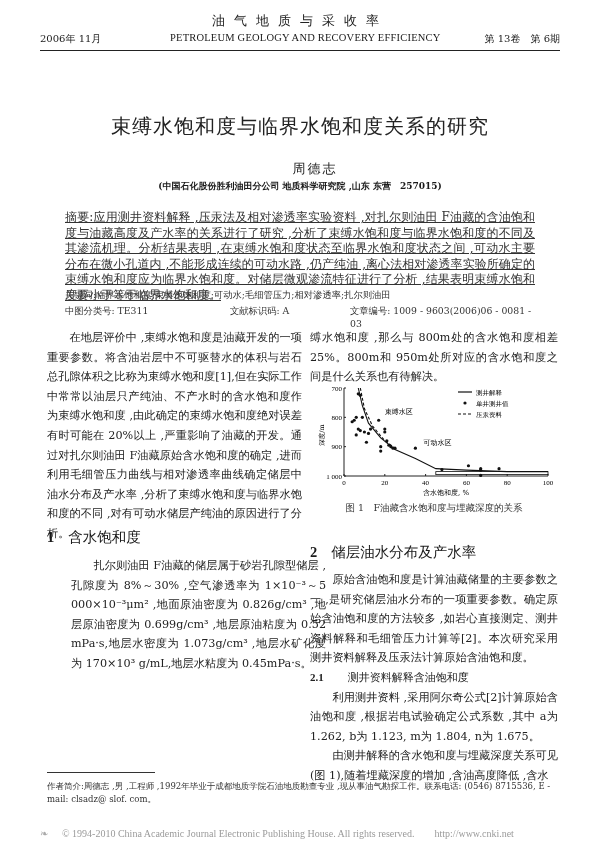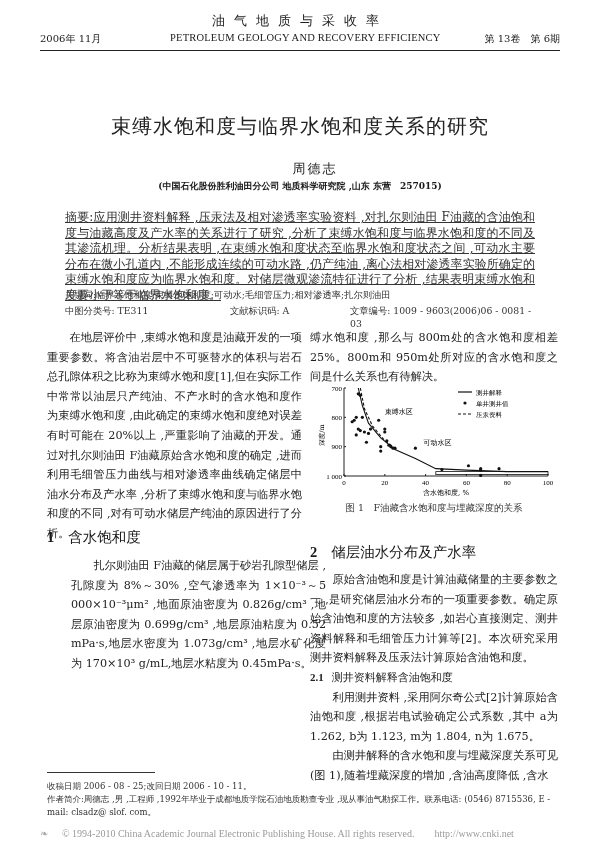--- a/index.html
+++ b/index.html
@@ -25,21 +25,21 @@
   .sec1 { top:528px; left:47px; font-size:14.5px; }
   .sec1 b { font-family:"Liberation Serif", serif; margin-right:14px; }
   .left-col2 { top:556px; left:47px; width:255px;margin-left:24px; }
   .right-col1 { top:328px; left:310px; width:248px; }
   .chart { top:380px; left:318px; width:240px; height:118px; }
   .fig-cap { top:502px; left:310px; width:248px; text-align:center; font-size:9.5px; color:#333; }
   .sec2 { top:543px; left:310px; font-size:14.5px; }
   .sec2 b { font-family:"Liberation Serif", serif; margin-right:14px; }
   .right-col2 { top:570px; left:310px; width:248px; }
   .subsec { font-size:11px; }
-  .subsec b { font-family:"Liberation Serif", serif; margin-right:8px; }
+  .subsec b { font-family:"Liberation Serif", serif; margin-right:24px; }
   .foot-rule { top:772px; left:47px; width:108px; border-top:1px solid #333; }
   .footnote { top:780px; left:47px; width:510px; font-size:8.5px; line-height:13px; color:#333; }
   .copyright { top:827px; left:40px; width:520px; font-size:10px; color:#9a9a9a; font-family:"Liberation Serif", serif; }
   .copyright .logo { display:inline-block; width:22px; color:#aaa; }
 </style>
 </head>
 <body>
 
 <div class="abs journal-cn">油气地质与采收率</div>
 <div class="abs hdr-row">
@@ -156,19 +156,18 @@
   <p class="indent">原始含油饱和度是计算油藏储量的主要参数之一 ,是研究储层油水分布的一项重要参数。确定原始含油饱和度的方法较多 ,如岩心直接测定、测井资料解释和毛细管压力计算等[2]。本次研究采用测井资料解释及压汞法计算原始含油饱和度。</p>
   <p class="subsec">
     <b>2.1</b><span>测井资料解释含油饱和度</span>
   </p>
   <p class="indent">利用测井资料 ,采用阿尔奇公式[2]计算原始含油饱和度 ,根据岩电试验确定公式系数 ,其中 a为 1.262, b为 1.123, m为 1.804, n为 1.675。</p>
   <p class="indent">由测井解释的含水饱和度与埋藏深度关系可见 (图 1),随着埋藏深度的增加 ,含油高度降低 ,含水</p>
 </div>
 
 <div class="abs foot-rule"></div>
 <div class="abs footnote">
-  <div>收稿日期 2006 - 08 - 25;改回日期 2006 - 10 - 11。</div>
   <div>作者简介:周德志 ,男 ,工程师 ,1992年毕业于成都地质学院石油地质勘查专业 ,现从事油气勘探工作。联系电话: (0546) 8715536, E - mail: clsadz@ slof. com。</div>
 </div>
 
 <div class="abs copyright">
   <span class="logo">❧</span><span>© 1994-2010 China Academic Journal Electronic Publishing House. All rights reserved.　　http://www.cnki.net</span>
 </div>
 
 </body></html>

